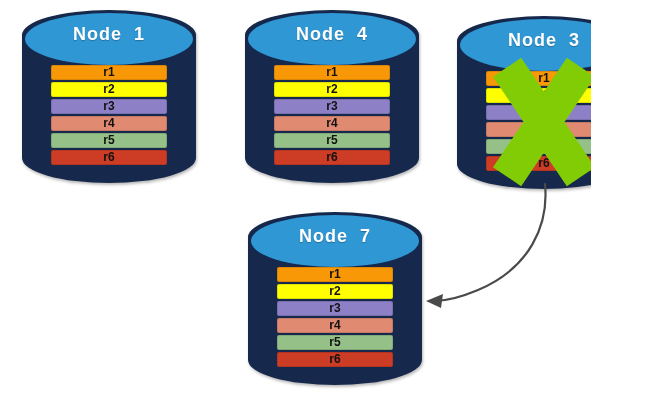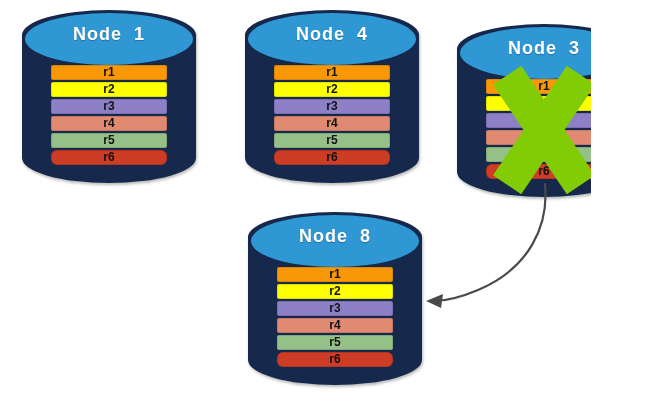--- a/index.html
+++ b/index.html
@@ -67,21 +67,21 @@
     margin-bottom: 2px;
     border-radius: 2px;
     border: 1px solid rgba(0,0,0,0.12);
     box-sizing: border-box;
     color: #111111;
     font-size: 12px;
     font-weight: bold;
     line-height: 13px;
     text-align: center;
   }
-  .row:last-child { margin-bottom: 0; border-radius: 6px; }
+  .row:last-child { margin-bottom: 0; }
 
   
   .xmark {
     position: absolute;
     pointer-events: none;
   }
   .xmark .bar {
     position: absolute;
     left: 50%;
     top: 50%;
@@ -129,42 +129,42 @@
     <div class="rows" id="node-2-rows" style="left:29px; top:55px; width:116px;">
         <div class="row" style="background: rgb(249, 152, 6);">r1</div>
         <div class="row" style="background: rgb(255, 255, 0);">r2</div>
         <div class="row" style="background: rgb(141, 128, 198);">r3</div>
         <div class="row" style="background: rgb(224, 138, 114);">r4</div>
         <div class="row" style="background: rgb(149, 193, 137);">r5</div>
         <div class="row" style="background: rgb(205, 60, 37);">r6</div>
       </div>
   </div>
 
-  <div class="node" id="node-3-el" style="left:457px; top:24px; width:174px; height:173px;">
+  <div class="node" id="node-3-el" style="left:457px; top:16px; width:174px; height:173px;">
     <div class="node-body" style="background: rgb(22, 41, 77); border-color: rgb(22, 41, 77);"></div>
     <div class="node-top" style="background: rgb(47, 151, 212); border-color: rgb(22, 41, 77);"></div>
     <div class="node-title">Node  3</div>
     <div class="rows" id="node-3-rows" style="left:29px; top:55px; width:116px;">
         <div class="row" style="background: rgb(249, 152, 6);">r1</div>
         <div class="row" style="background: rgb(255, 255, 0);">r2</div>
         <div class="row" style="background: rgb(141, 128, 198);">r3</div>
         <div class="row" style="background: rgb(224, 138, 114);">r4</div>
         <div class="row" style="background: rgb(149, 193, 137);">r5</div>
         <div class="row" style="background: rgb(205, 60, 37);">r6</div>
       </div>
     <div class="xmark" id="node-3-x" style="left:16px; top:33px; width:142px; height:145px;">
       <div class="bar a" style="background: rgb(130, 204, 6);"></div>
       <div class="bar b" style="background: rgb(130, 204, 6);"></div>
     </div>
   </div>
 
   <div class="node" id="node-4-el" style="left:248px; top:212px; width:174px; height:173px;">
     <div class="node-body" style="background: rgb(22, 41, 77); border-color: rgb(22, 41, 77);"></div>
     <div class="node-top" style="background: rgb(47, 151, 212); border-color: rgb(22, 41, 77);"></div>
-    <div class="node-title">Node  8</div>
+    <div class="node-title">Node  7</div>
     <div class="rows" id="node-4-rows" style="left:29px; top:55px; width:116px;">
         <div class="row" style="background: rgb(249, 152, 6);">r1</div>
         <div class="row" style="background: rgb(255, 255, 0);">r2</div>
         <div class="row" style="background: rgb(141, 128, 198);">r3</div>
         <div class="row" style="background: rgb(224, 138, 114);">r4</div>
         <div class="row" style="background: rgb(149, 193, 137);">r5</div>
         <div class="row" style="background: rgb(205, 60, 37);">r6</div>
       </div>
   </div>
 

